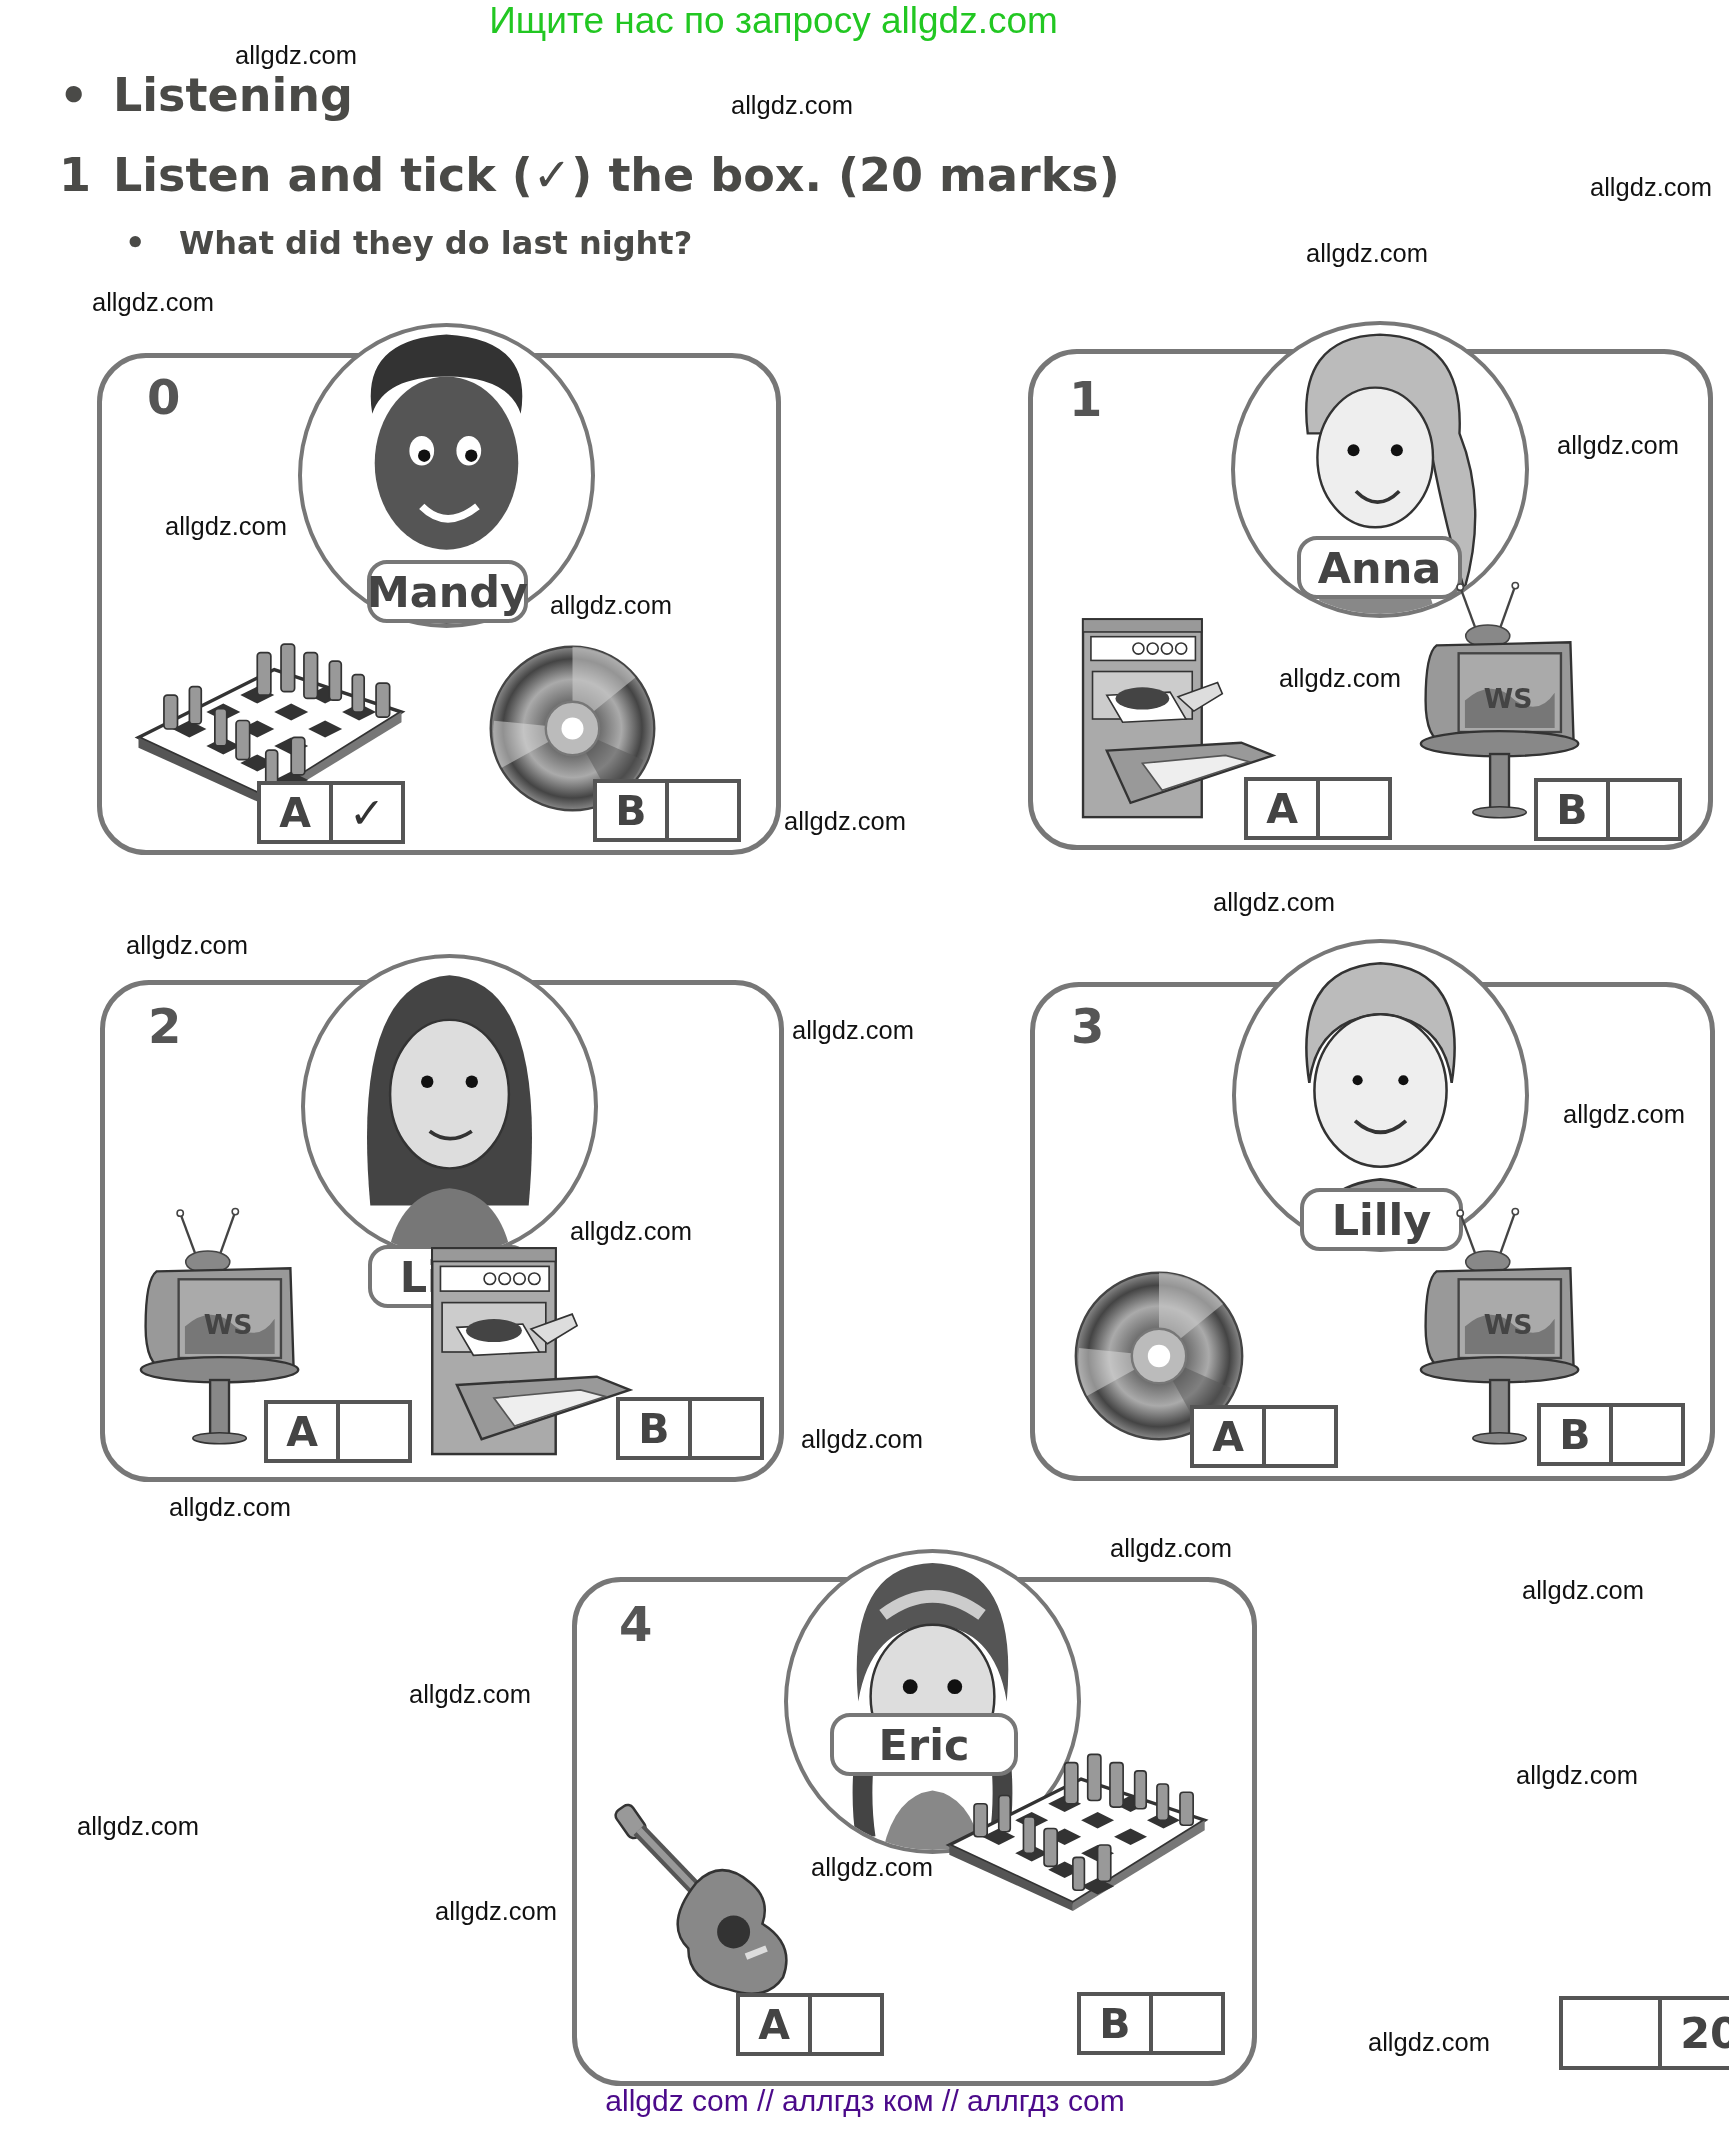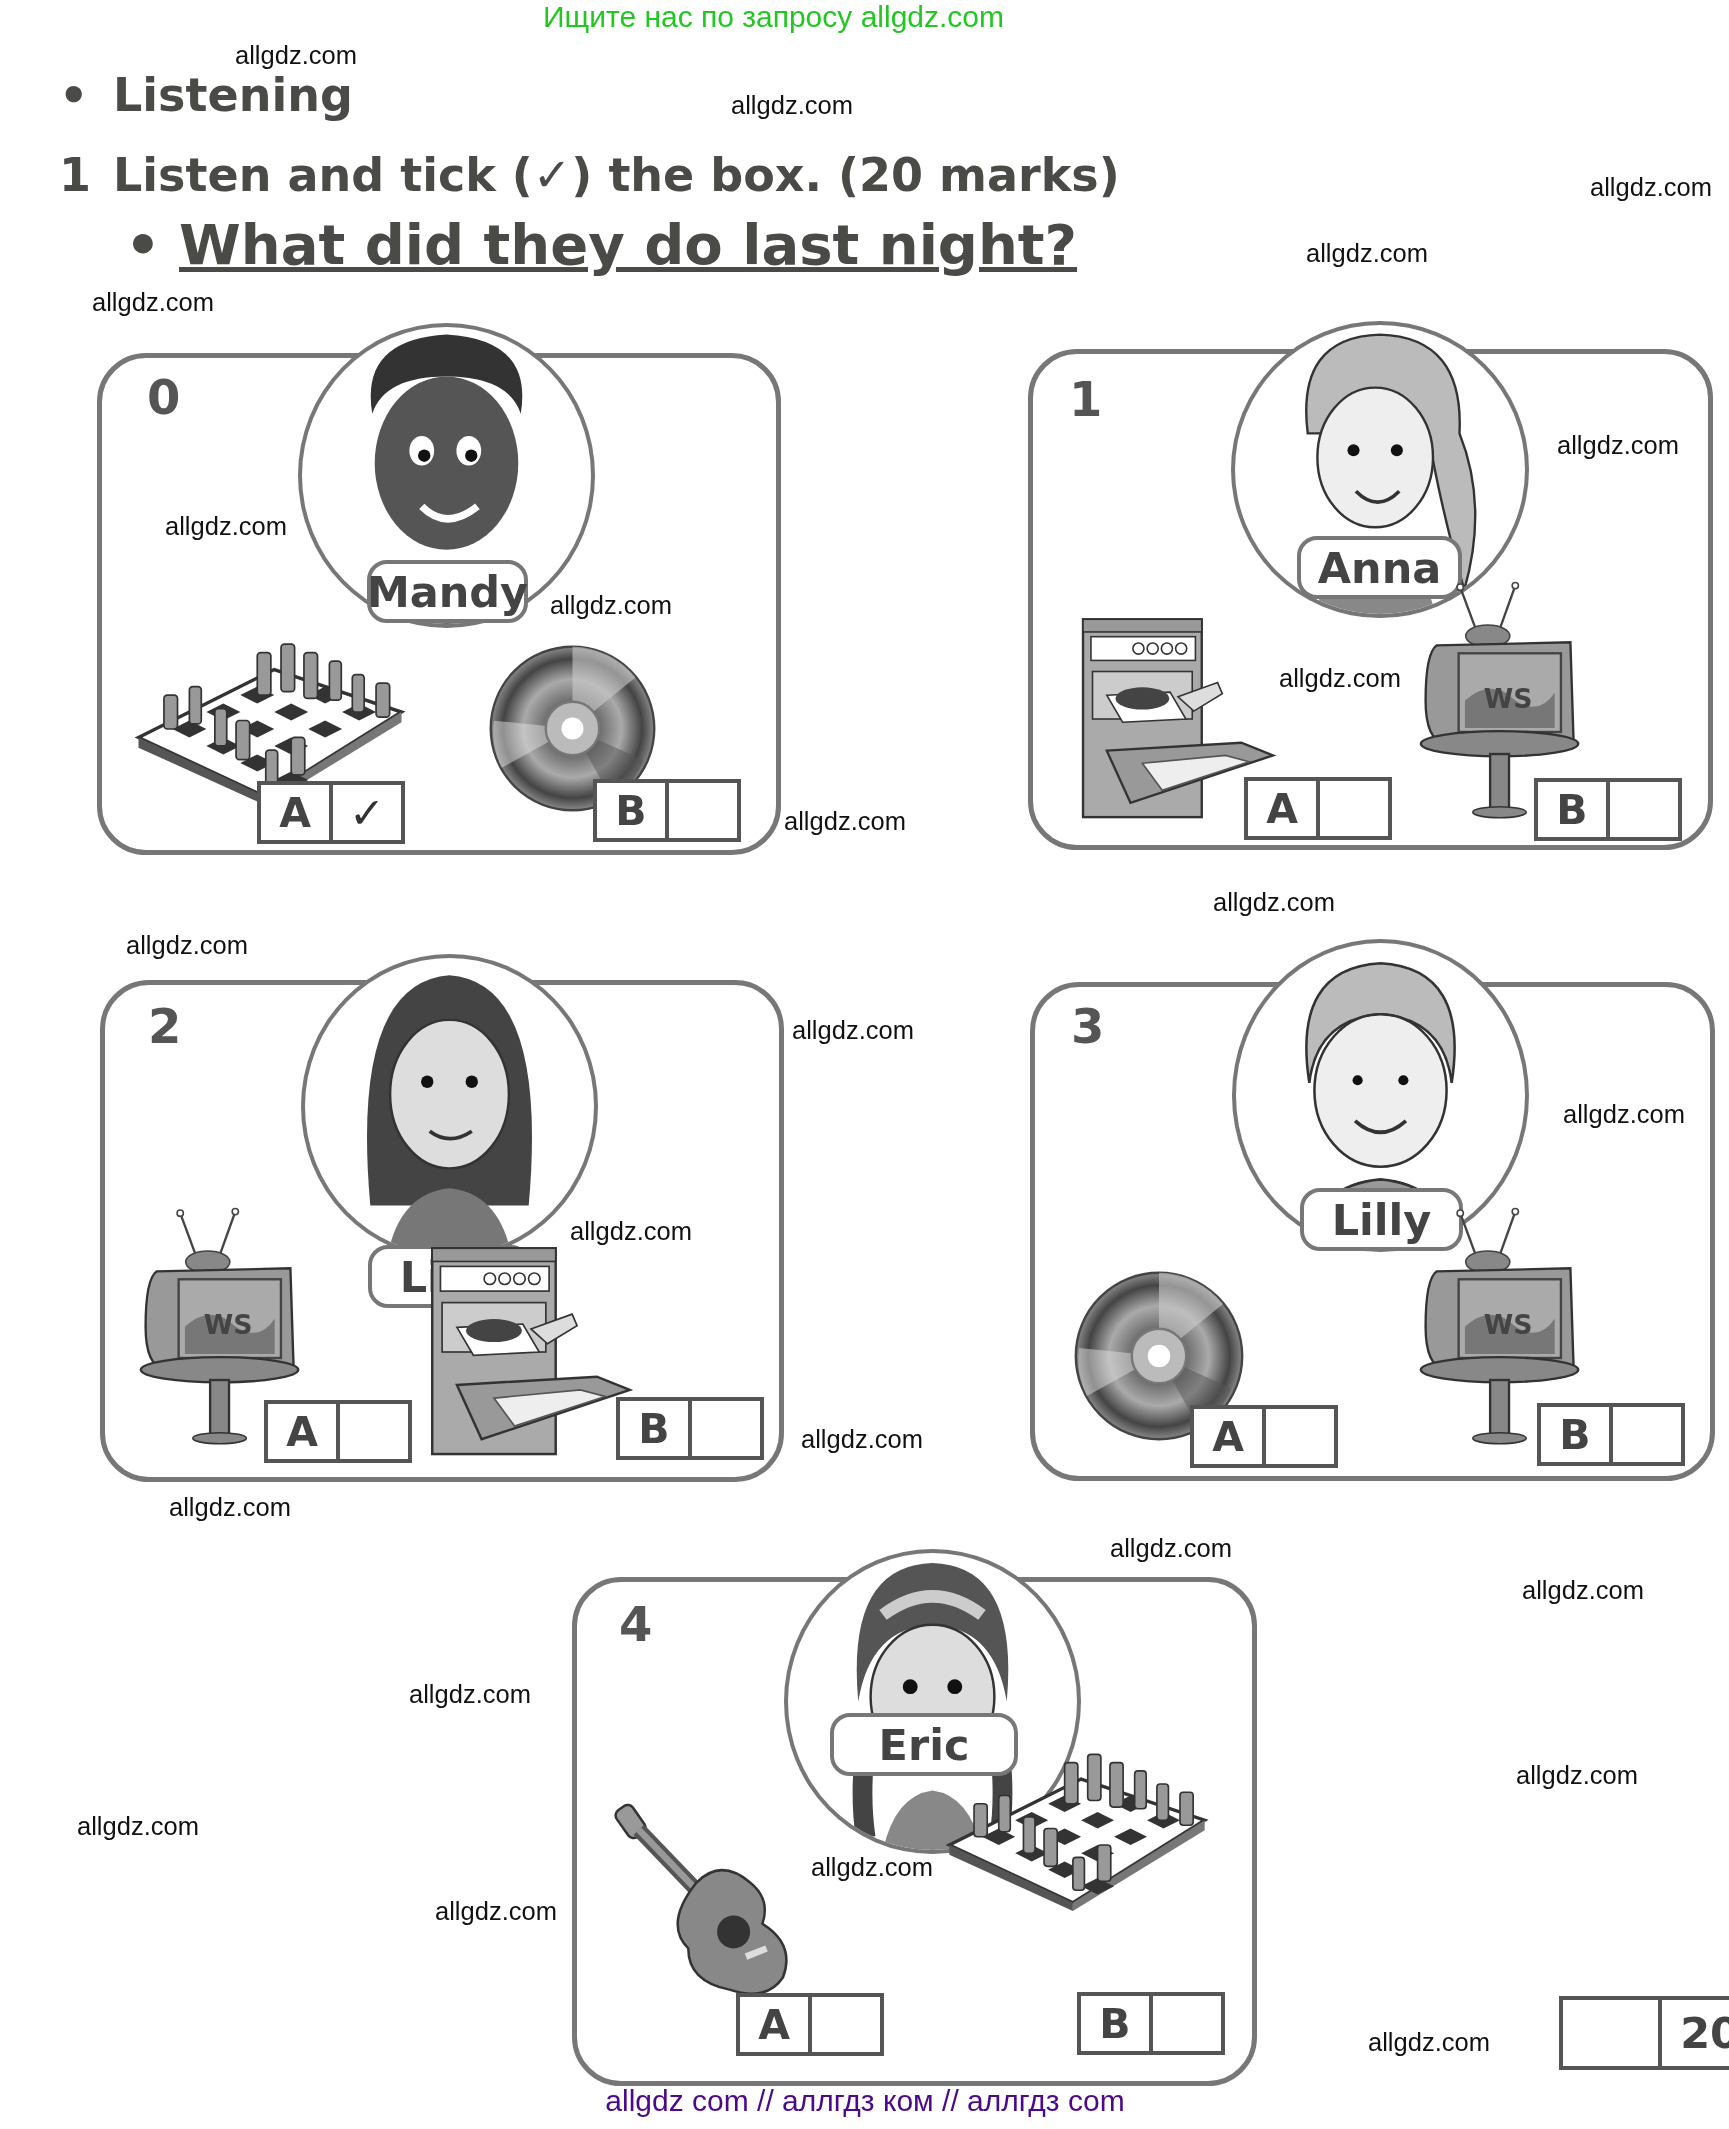--- a/index.html
+++ b/index.html
@@ -1,27 +1,27 @@
 <!DOCTYPE html>
 <html style="font-size:13px"><head>
 <meta charset="utf-8">
 <style>
   html, body { margin: 0; padding: 0; background: #ffffff; }
   body { width: 1730px; height: 2129px; position: relative; overflow: hidden;
          font-family: "DejaVu Sans", sans-serif; color: #444; }
   .abs { position: absolute; }
 
   .top-banner { left: 0; width: 1547px; top: 0; text-align: center;
-                font-family: "Liberation Sans", sans-serif; font-size: 30px; color: #22c722; }
+                font-family: "Liberation Sans", sans-serif; font-size: 37px; color: #22c722; }
   .heading { font-family: "DejaVu Sans", sans-serif; font-weight: bold; color: #4a4a47; }
   .h-listening { left: 59px; top: 68px; font-size: 46px; }
   .h-listening .bullet { display: inline-block; width: 54px; }
   .h-task { left: 59px; top: 148px; font-size: 46px; }
   .h-task .num { display: inline-block; width: 54px; }
-  .h-question { left: 125px; top: 212px; font-size: 56px; text-decoration: underline; }
+  .h-question { left: 125px; top: 224px; font-size: 32px; }
   .h-question .bullet { display: inline-block; width: 54px; }
 
   .wm { font-family: "Liberation Sans", sans-serif; font-size: 25.5px; color: #111; white-space: nowrap; }
 
   .panel { position: absolute; border: 5.8px solid #777; border-radius: 49px; background: transparent; box-sizing: border-box; }
   .panel-num { position: absolute; font-family: "DejaVu Sans", sans-serif; font-weight: bold; font-size: 48px; color: #555; }
   .portrait { position: absolute; border: 4.1px solid #777; border-radius: 50%; background: #fff; box-sizing: border-box; overflow: hidden; }
   .name-tag { position: absolute; border: 4.1px solid #777; border-radius: 20px; background: #fff; box-sizing: border-box;
               font-family: "DejaVu Sans", sans-serif; font-weight: bold; font-size: 43px; color: #444;
               display: flex; align-items: center; justify-content: center; }

